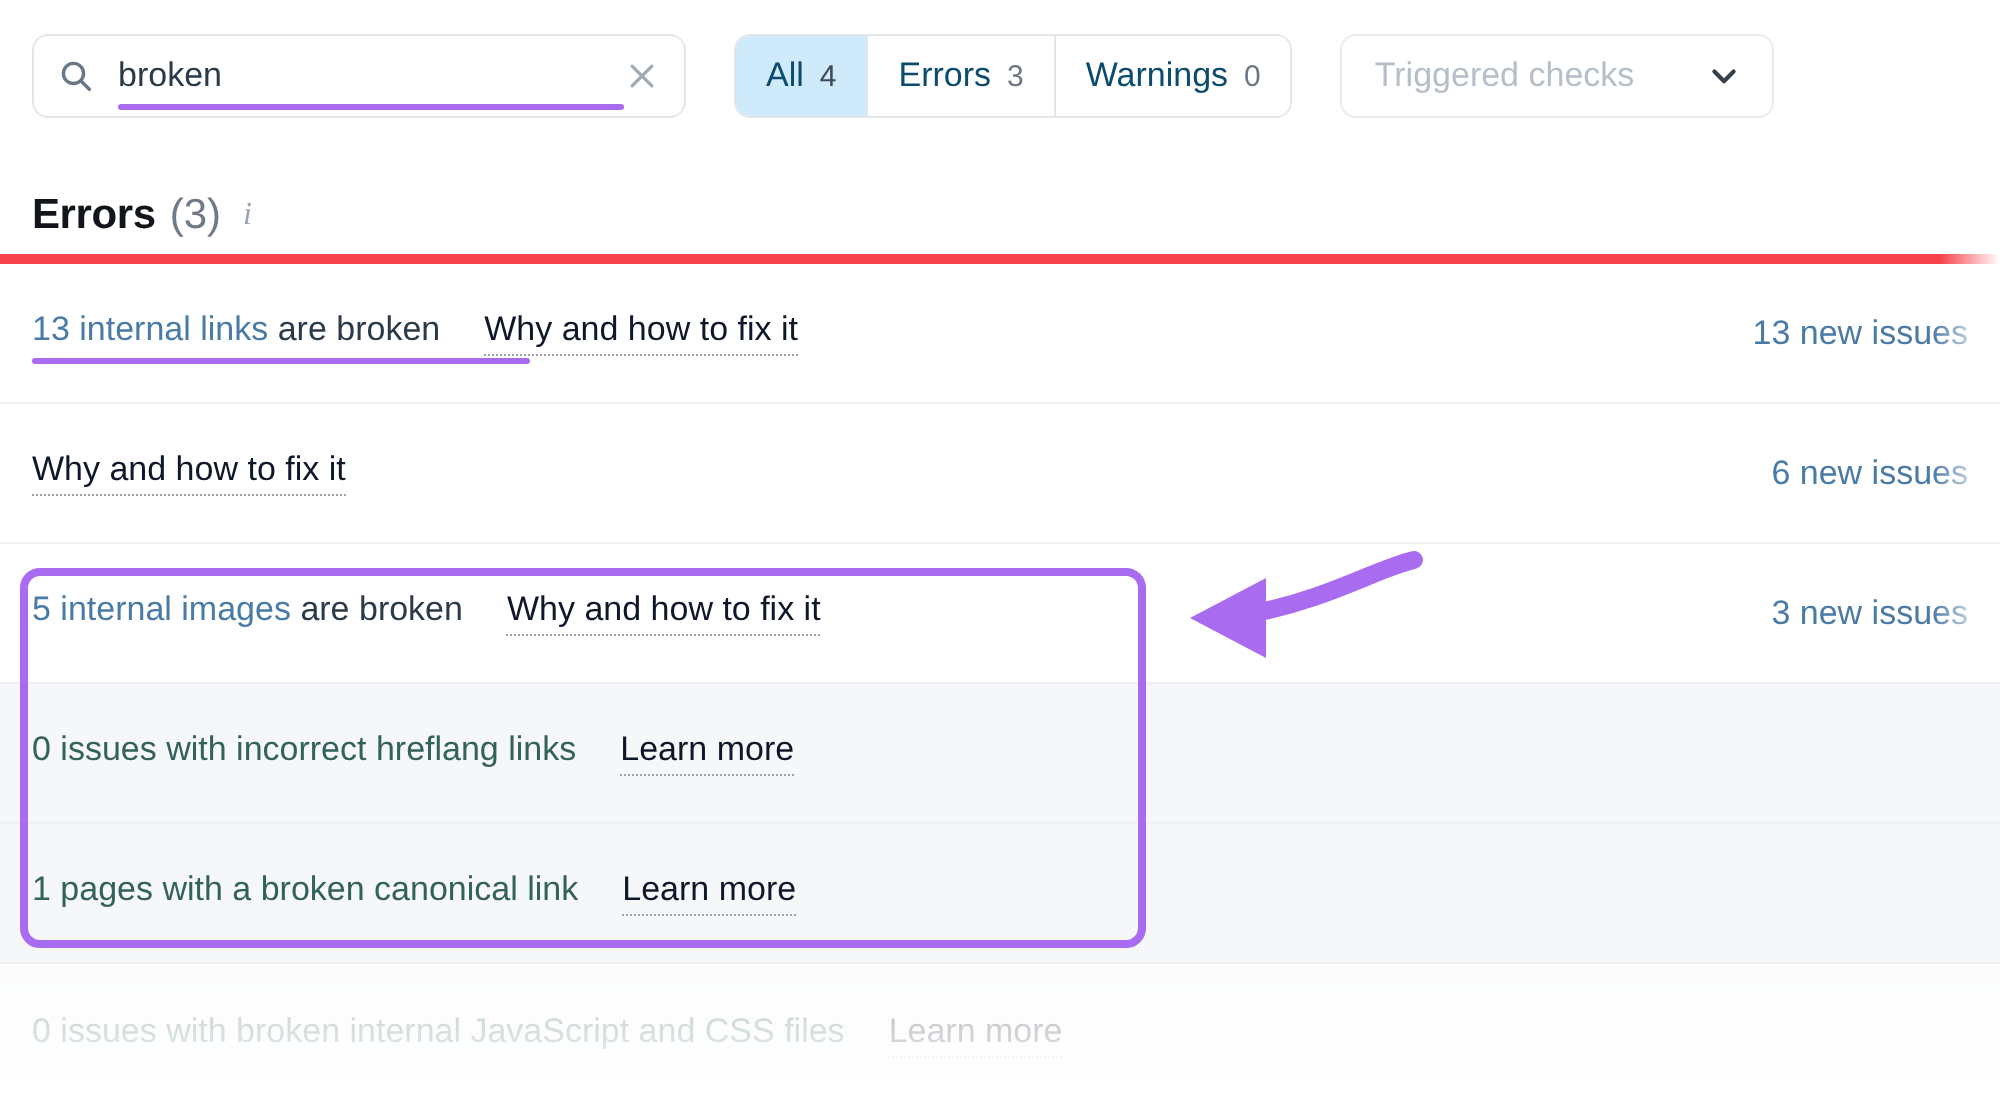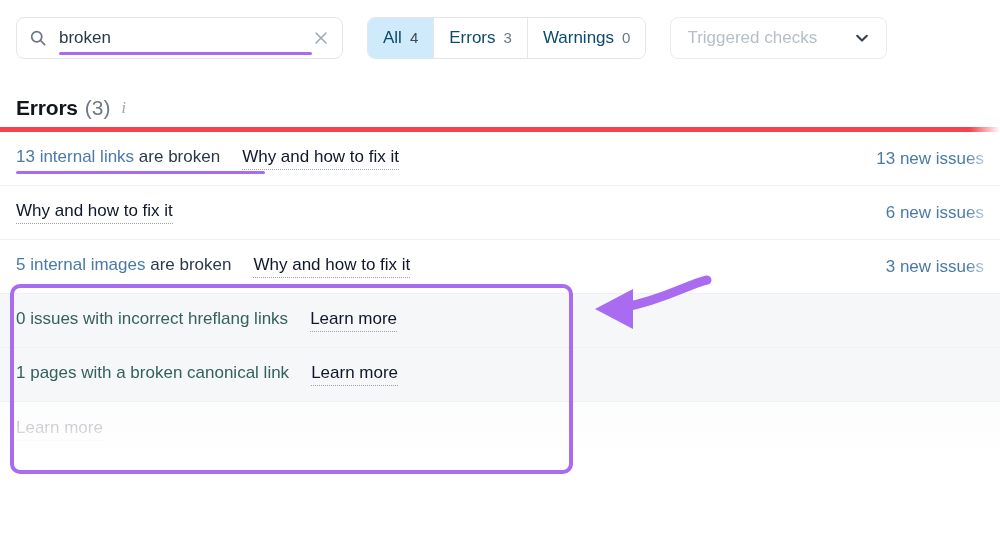--- a/index.html
+++ b/index.html
@@ -156,21 +156,21 @@
     height: 5px;
     width: 100%;
     background: linear-gradient(to right, #f5424b 0%, #f5424b 97%, rgba(245,66,75,0) 100%);
   }
 
   
   .issue-list { position: relative; }
 
   .issue-row {
     position: relative;
-    height: 54px;
+    height: 70px;
     display: flex;
     align-items: center;
     padding: 0 16px;
     border-bottom: 1px solid #eef0f3;
   }
   .issue-row.white { background: #ffffff; }
   .issue-row.gray  { background: #f6f7f9; }
 
   .issue-main {
     display: flex;
@@ -357,20 +357,21 @@
   <div class="issue-row gray">
     <div class="issue-main">
       <span class="issue-text zero">1 pages with a broken canonical link</span>
       <span class="fix-link learn">Learn more</span>
     </div>
     <span class="right-fade"></span>
   </div>
 
   <div class="issue-row gray fading">
     <div class="issue-main">
+      <span class="issue-text zero">0 issues with broken internal JavaScript and CSS files</span>
       <span class="fix-link learn">Learn more</span>
     </div>
     <span class="right-fade"></span>
   </div>
 
   <div class="annot-box"></div>
 
   <div class="annot-arrow">
     <svg viewBox="0 0 130 62" width="130" height="62" fill="none">
       <path d="M122 8 C 104 12, 78 28, 40 35" stroke="#a96cf0" stroke-width="9" stroke-linecap="round"></path>

